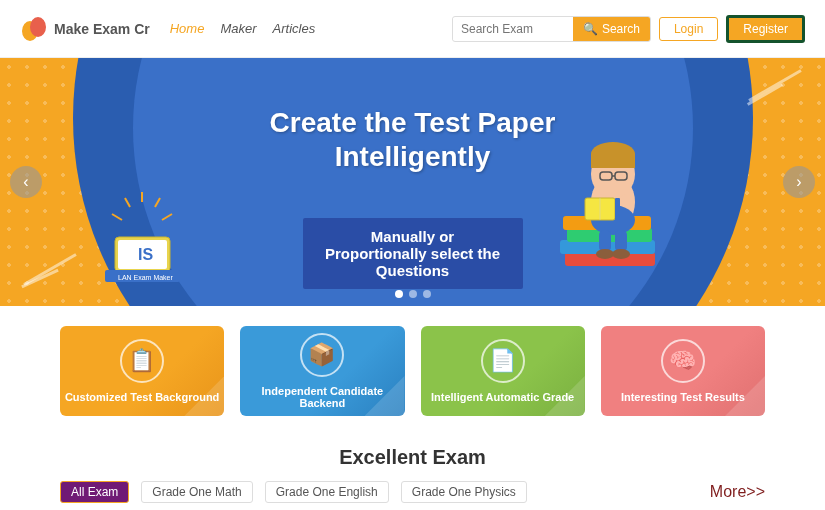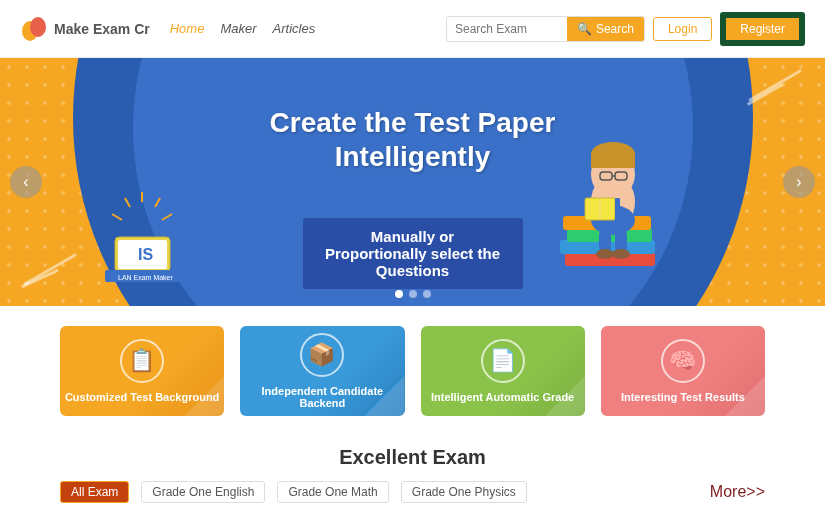--- a/index.html
+++ b/index.html
@@ -78,21 +78,21 @@
       background: white;
       border: 1px solid #f5a623;
       color: #f5a623;
       padding: 4px 14px;
       cursor: pointer;
       font-size: 12px;
       border-radius: 3px;
     }
     .register-btn {
       background: #f5a623;
-      border: 6px solid #14532d;
+      border: 3px solid #14532d;
       color: white;
       padding: 4px 14px;
       cursor: pointer;
       font-size: 12px;
       border-radius: 3px;
       text-align: right;
     }
 
     
     .hero {
@@ -312,21 +312,21 @@
     .exam-tab {
       padding: 3px 10px;
       font-size: 12px;
       border-radius: 3px;
       cursor: pointer;
       border: 1px solid #ddd;
       background: white;
       color: #555;
     }
     .exam-tab.active {
-      background: #c2410c;
+      background: #701a75;
       color: white;
       border-color: #f5a623;
     }
     .more-link {
       margin-left: auto;
       color: #7f1d1d;
       font-size: 16px;
       cursor: pointer;
     }
     .exam-thumbnails {
@@ -479,22 +479,22 @@
   <div class="feature-card feature-card-salmon">
     <div class="icon-circle">🧠</div>
     <span>Interesting Test Results</span>
   </div>
 </div>
 
 <div class="excellent-section">
   <h2 class="excellent-title">Excellent Exam</h2>
   <div class="exam-tabs">
     <button class="exam-tab active">All Exam</button>
+    <button class="exam-tab">Grade One Math</button>
     <button class="exam-tab">Grade One English</button>
-    <button class="exam-tab">Grade One Math</button>
     <button class="exam-tab">Grade One Physics</button>
     <span class="more-link">More&gt;&gt;</span>
   </div>
   <div class="exam-thumbnails">
     <div class="exam-thumb exam-thumb-1"></div>
     <div class="exam-thumb exam-thumb-2"></div>
   </div>
 </div>
 
 </body></html>

